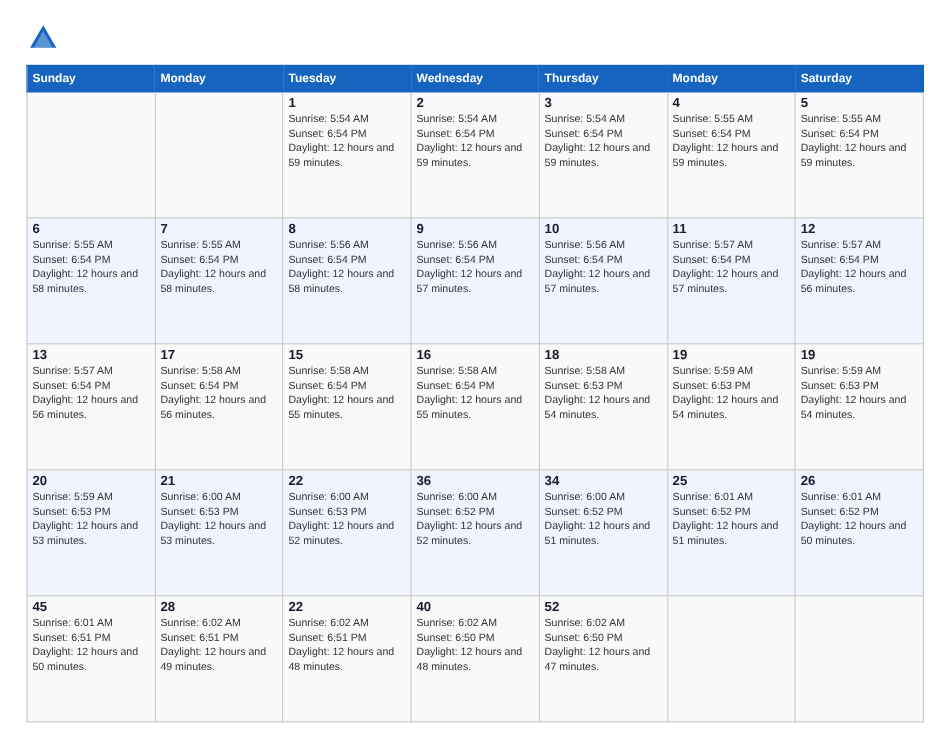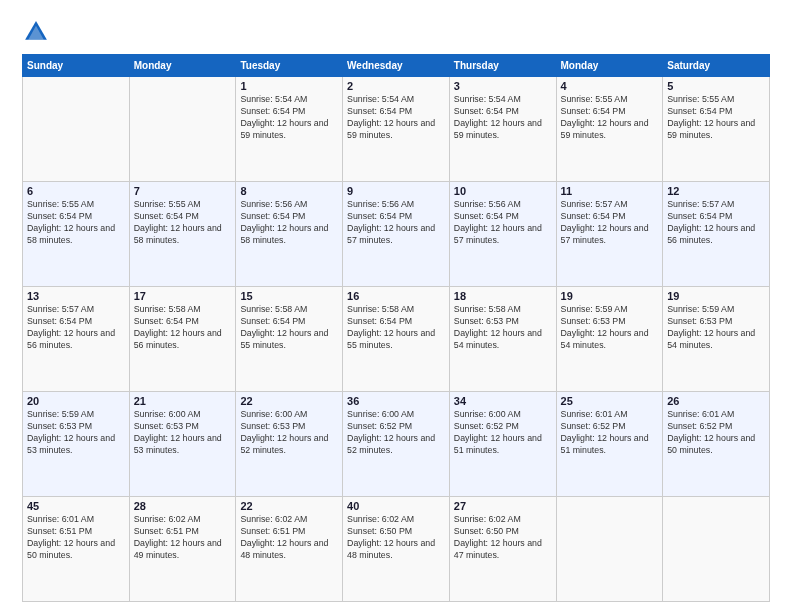--- a/index.html
+++ b/index.html
@@ -262,21 +262,21 @@
           </td>
           <td>
             <span class="day-number">22</span>
             <div class="day-info">Sunrise: 6:02 AM<br>Sunset: 6:51 PM<br>Daylight: 12 hours and 48 minutes.</div>
           </td>
           <td>
             <span class="day-number">40</span>
             <div class="day-info">Sunrise: 6:02 AM<br>Sunset: 6:50 PM<br>Daylight: 12 hours and 48 minutes.</div>
           </td>
           <td>
-            <span class="day-number">27</span>
+            <span class="day-number">52</span>
             <div class="day-info">Sunrise: 6:02 AM<br>Sunset: 6:50 PM<br>Daylight: 12 hours and 47 minutes.</div>
           </td>
           <td class="empty-cell"></td>
           <td class="empty-cell"></td>
         </tr>
       </tbody>
   </table>
 </div>
 
 </body></html>

